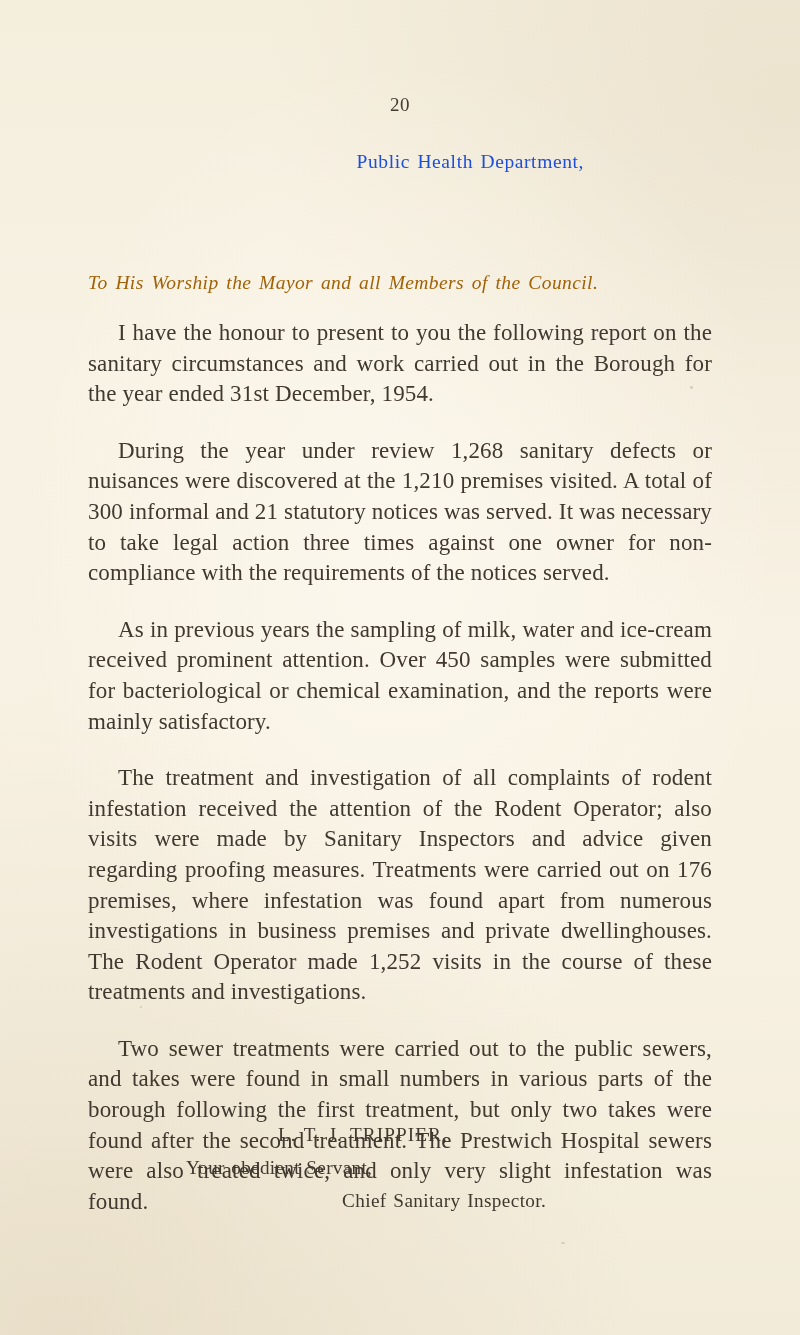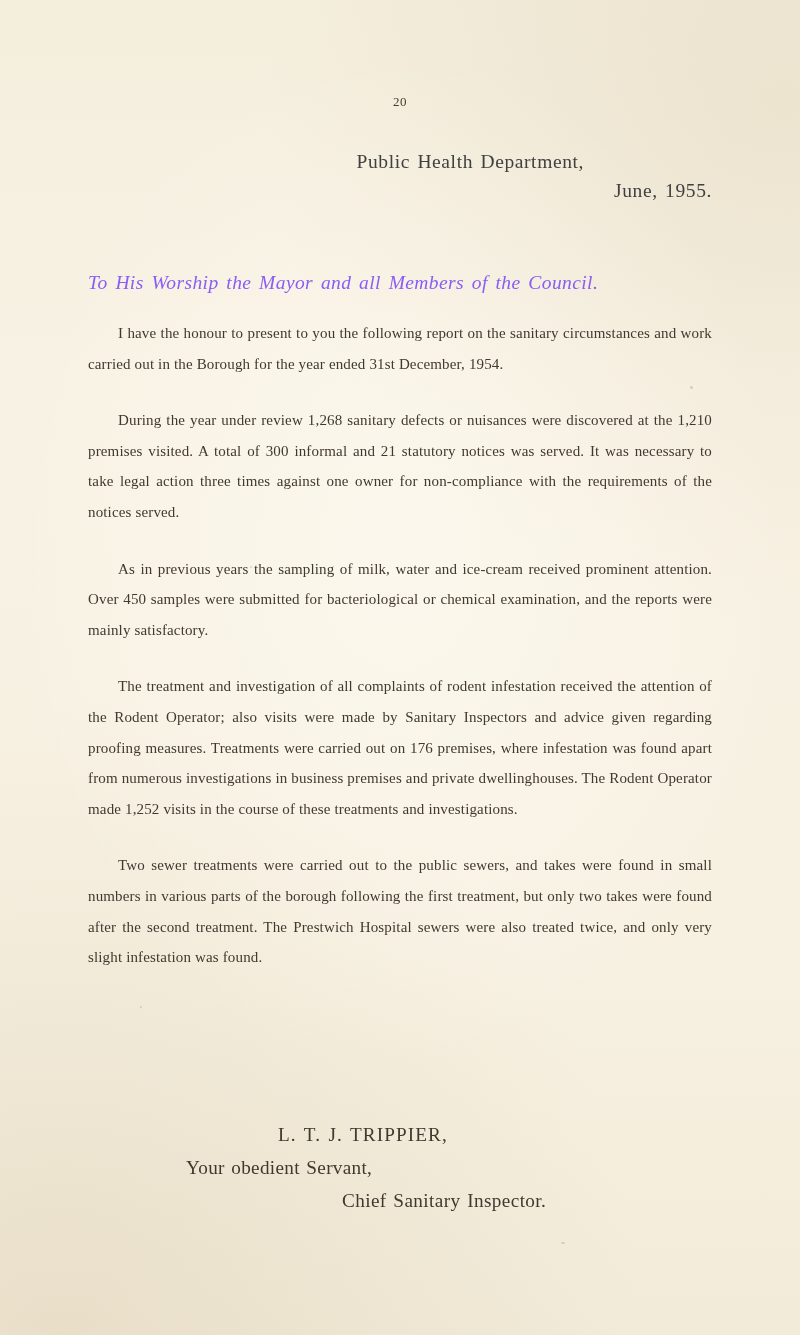--- a/index.html
+++ b/index.html
@@ -42,35 +42,35 @@
     width: 624px;
   }
 
   
   .folio {
     position: absolute;
     top: 94px;
     left: 0;
     width: 624px;
     text-align: center;
-    font-size: 13px;
+    font-size: 19px;
     letter-spacing: 0.5px;
     color: #443b31;
   }
 
   
   .address-block {
     position: absolute;
     top: 148px;
     left: 0;
     width: 624px;
     text-align: right;
     font-size: 19.5px;
     line-height: 28.5px;
-    color: #404040;
+    color: #1d4ed8;
   }
   .address-line {
     display: block;
     letter-spacing: 0.6px;
     word-spacing: 2px;
   }
   .address-line.l1 { padding-right: 128px; }
   .address-line.l2 { padding-right: 74px; }
   .address-line.l3 { padding-right: 32px; }
   .address-line.l4 { padding-right: 0px; }
@@ -78,33 +78,33 @@
   
   .salutation {
     position: absolute;
     top: 272px;
     left: 0;
     width: 624px;
     font-style: italic;
     font-size: 19.5px;
     letter-spacing: 0.4px;
     word-spacing: 2.5px;
-    color: #8b5cf6;
+    color: #a16207;
   }
 
   
   .body-text {
     position: absolute;
     top: 318px;
     left: 0;
     width: 624px;
   }
   p.para {
     margin: 0 0 26px 0;
-    font-size: 15px;
+    font-size: 23px;
     line-height: 30.6px;
     text-align: justify;
     text-justify: inter-word;
     text-indent: 30px;
     letter-spacing: 0.15px;
     color: #41382f;
     hyphens: manual;
   }
   p.para:last-child { margin-bottom: 16px; }
 
@@ -143,21 +143,20 @@
 
 <div class="paper-texture"></div>
 
 <div class="page">
   <div class="content">
 
     <div class="folio">20</div>
 
     <div class="address-block">
       <span class="address-line l1">Public Health Department,</span>
-      <span class="address-line l4">June, 1955.</span>
     </div>
 
     <div class="salutation">To His Worship the Mayor and all Members of the Council.</div>
 
     <div class="body-text">
       <p class="para">I have the honour to present to you the following report on the sanitary circumstances and work carried out in the Borough for the year ended 31st December, 1954.</p>
       <p class="para">During the year under review 1,268 sanitary defects or nuisances were discovered at the 1,210 premises visited. A total of 300 informal and 21 statutory notices was served. It was necessary to take legal action three times against one owner for non-compliance with the requirements of the notices served.</p>
       <p class="para">As in previous years the sampling of milk, water and ice-cream received prominent attention. Over 450 samples were submitted for bacteriological or chemical examination, and the reports were mainly satisfactory.</p>
       <p class="para">The treatment and investigation of all complaints of rodent infestation received the attention of the Rodent Operator; also visits were made by Sanitary Inspectors and advice given regarding proofing measures. Treatments were carried out on 176 premises, where infestation was found apart from numerous investigations in business premises and private dwellinghouses. The Rodent Operator made 1,252 visits in the course of these treatments and investigations.</p>
       <p class="para">Two sewer treatments were carried out to the public sewers, and takes were found in small numbers in various parts of the borough following the first treatment, but only two takes were found after the second treatment. The Prestwich Hospital sewers were also treated twice, and only very slight infestation was found.</p>

